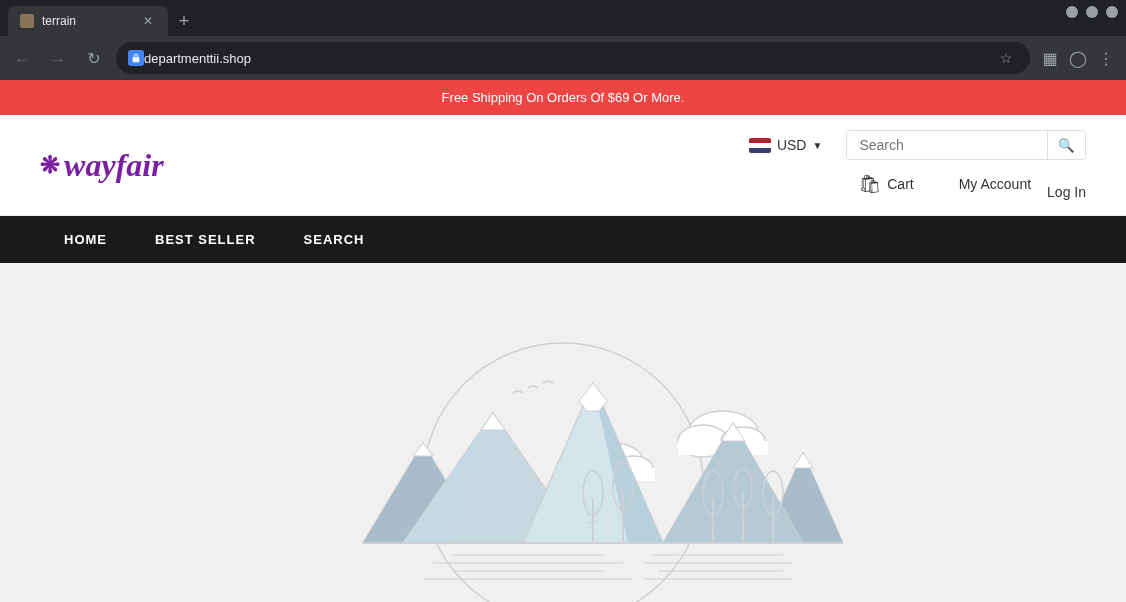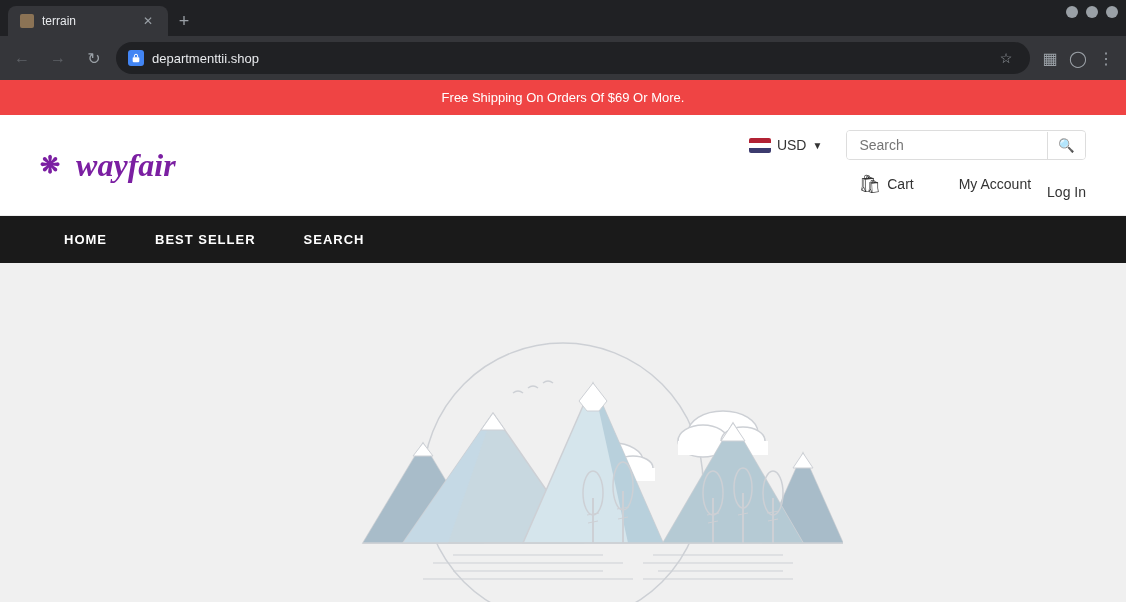--- a/index.html
+++ b/index.html
@@ -16,21 +16,21 @@
     .tab-new { color: #9aa0a6; font-size: 18px; cursor: pointer; margin-left: 4px; width: 24px; height: 24px; display: flex; align-items: center; justify-content: center; border-radius: 50%; }
     .win-controls { margin-left: auto; display: flex; align-items: center; padding-right: 8px; gap: 8px; }
     .win-btn { width: 12px; height: 12px; border-radius: 50%; border: none; cursor: pointer; }
     .win-min { background: #9aa0a6; }
     .win-restore { background: #9aa0a6; }
     .win-close { background: #9aa0a6; }
 
     .address-bar-row { background: #35363a; display: flex; align-items: center; padding: 6px 8px; gap: 8px; height: 44px; }
     .nav-btn { width: 28px; height: 28px; border-radius: 50%; border: none; background: transparent; color: #9aa0a6; cursor: pointer; display: flex; align-items: center; justify-content: center; font-size: 16px; }
     .nav-btn.disabled { opacity: 0.4; cursor: default; }
-    .address-bar { flex: 1; background: #202124; border-radius: 20px; display: flex; align-items: center; padding: 0 12px; height: 32px; gap: 8px; }
+    .address-bar { flex: 1; background: #202124; border-radius: 20px; display: flex; align-items: center; padding: 0 12px; height: 32px; }
     .address-icon { width: 16px; height: 16px; background: #4285f4; border-radius: 3px; display: flex; align-items: center; justify-content: center; }
     .address-icon svg { width: 10px; height: 10px; }
     .address-text { color: #e8eaed; font-size: 13px; flex: 1; }
     .address-actions { display: flex; align-items: center; gap: 4px; }
     .addr-action-btn { width: 24px; height: 24px; border-radius: 50%; background: transparent; border: none; color: #9aa0a6; cursor: pointer; display: flex; align-items: center; justify-content: center; font-size: 14px; }
     .browser-right-actions { display: flex; align-items: center; gap: 4px; }
 
     
     .page { background: white; }
 
@@ -112,21 +112,21 @@
 
 <div class="page">
 
   <div class="promo-banner">
     <span>Free Shipping On Orders Of $69 Or More.</span>
   </div>
 
   <div class="header">
     <div class="logo">
       <span style="font-size:24px; color:#7b1fa2;">❋</span>
-      <span style="font-style:italic; font-family:Georgia,serif;margin-left:12px;">wayfair</span>
+      <span style="font-style:italic; font-family:Georgia,serif;">wayfair</span>
     </div>
 
     <div class="header-right">
       <div class="header-top-row">
         <div class="currency-selector">
           <div class="flag"></div>
           <span>USD</span>
           <span style="font-size:10px;">▼</span>
         </div>
         <div class="search-bar">

